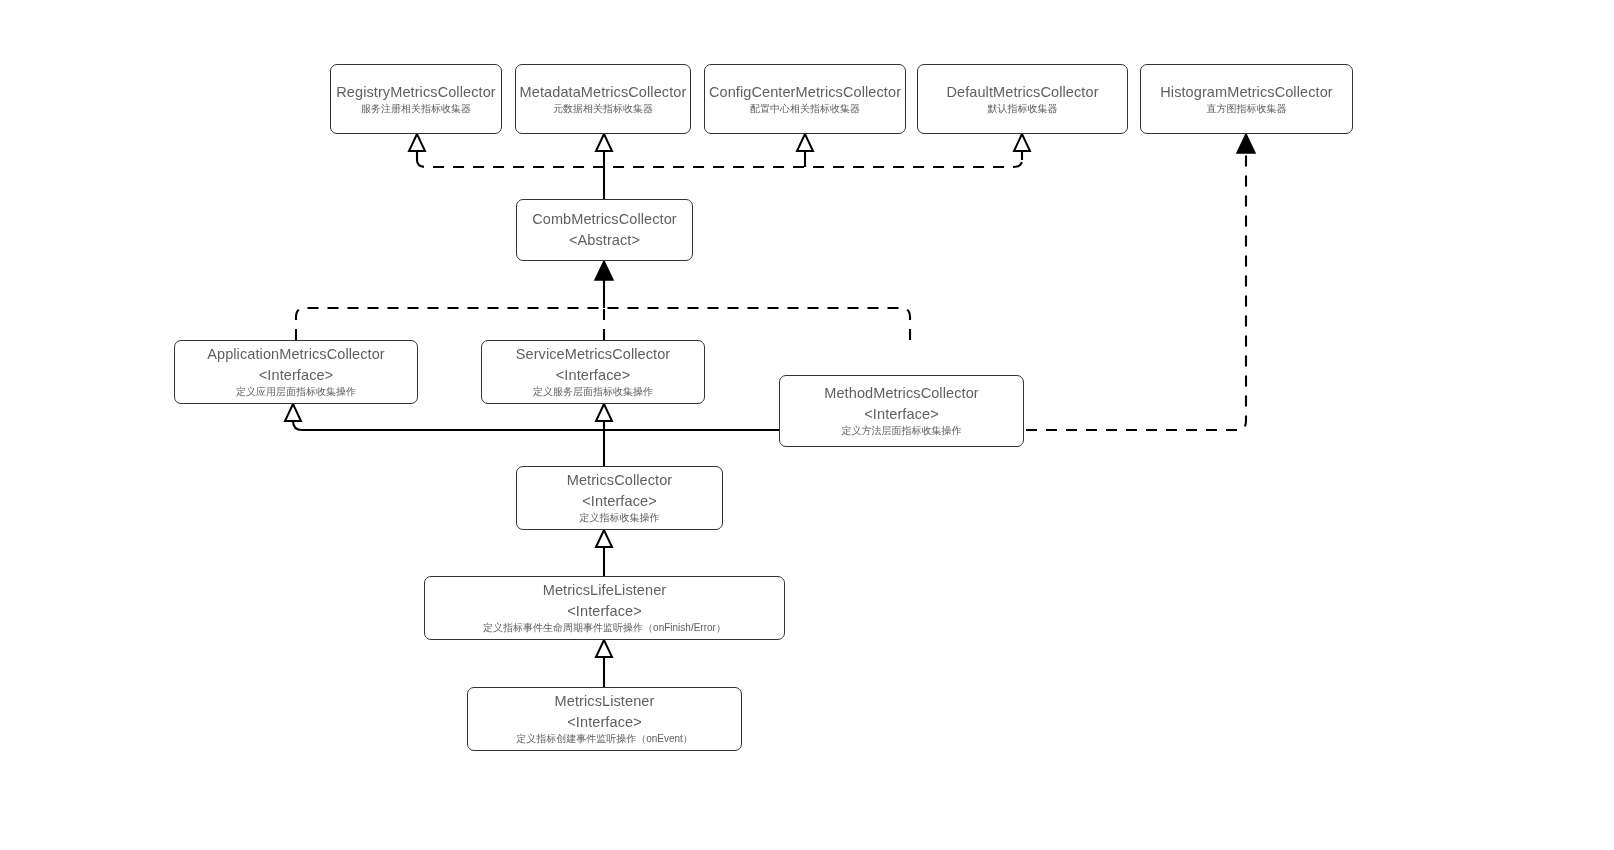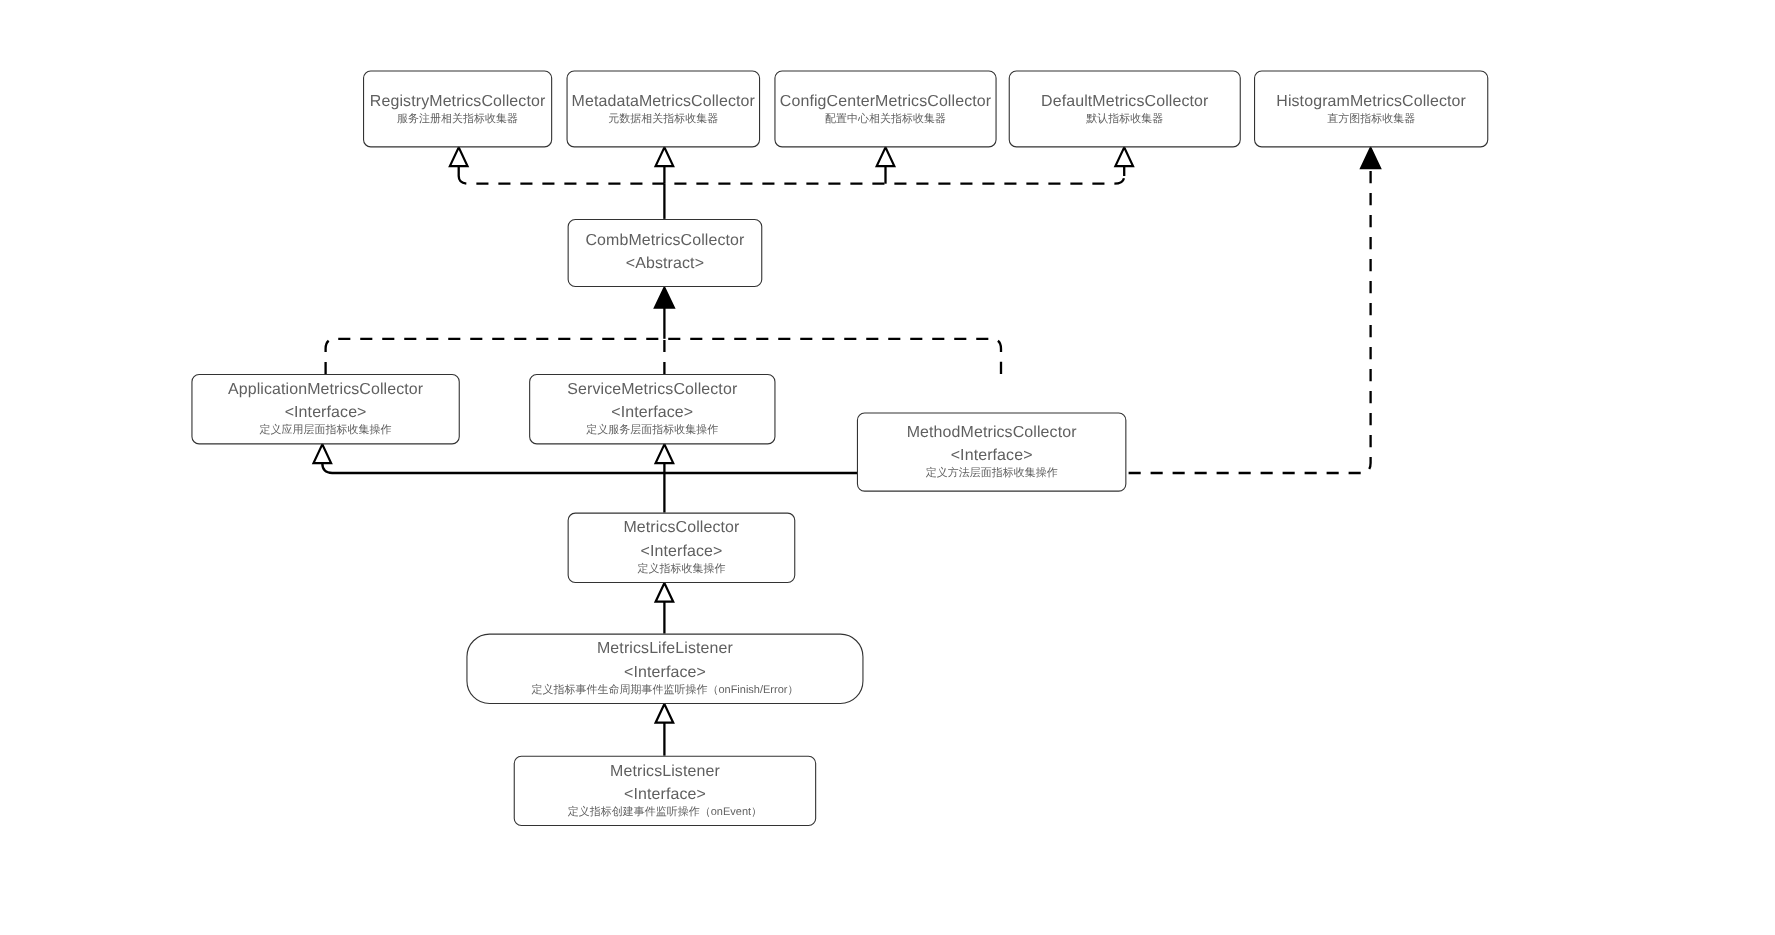--- a/index.html
+++ b/index.html
@@ -165,21 +165,21 @@
     <span class="ln latin">&lt;Interface&gt;</span>
     <span class="ln cjk">定义方法层面指标收集操作</span>
   </div>
 
   <div class="node" style="left:516px; top:466px; width:207px; height:64px;">
     <span class="ln latin">MetricsCollector</span>
     <span class="ln latin">&lt;Interface&gt;</span>
     <span class="ln cjk">定义指标收集操作</span>
   </div>
 
-  <div class="node" style="left:424px; top:576px; width:361px; height:64px;border-radius:21px;">
+  <div class="node" style="left:424px; top:576px; width:361px; height:64px;">
     <span class="ln latin">MetricsLifeListener</span>
     <span class="ln latin">&lt;Interface&gt;</span>
     <span class="ln cjk">定义指标事件生命周期事件监听操作（onFinish/Error）</span>
   </div>
 
   <div class="node" style="left:467px; top:687px; width:275px; height:64px;justify-content:center;">
     <span class="ln latin">MetricsListener</span>
     <span class="ln latin">&lt;Interface&gt;</span>
     <span class="ln cjk">定义指标创建事件监听操作（onEvent）</span>
   </div>

